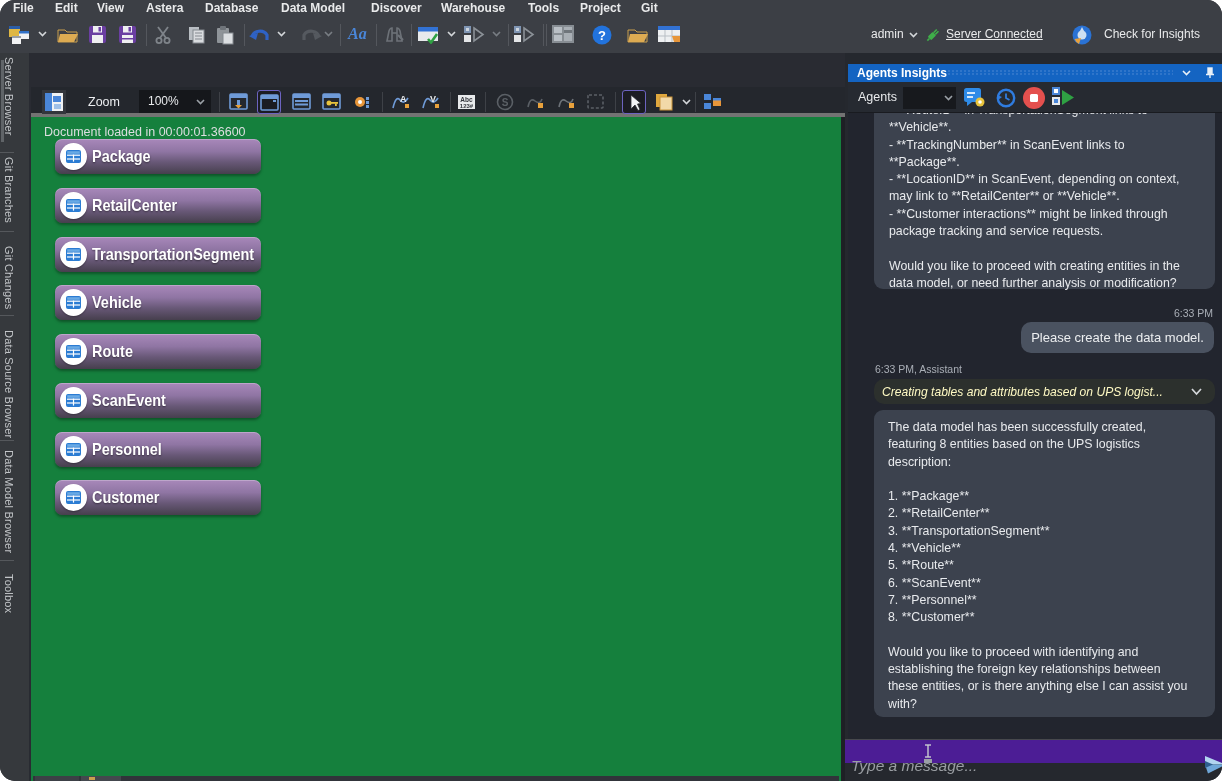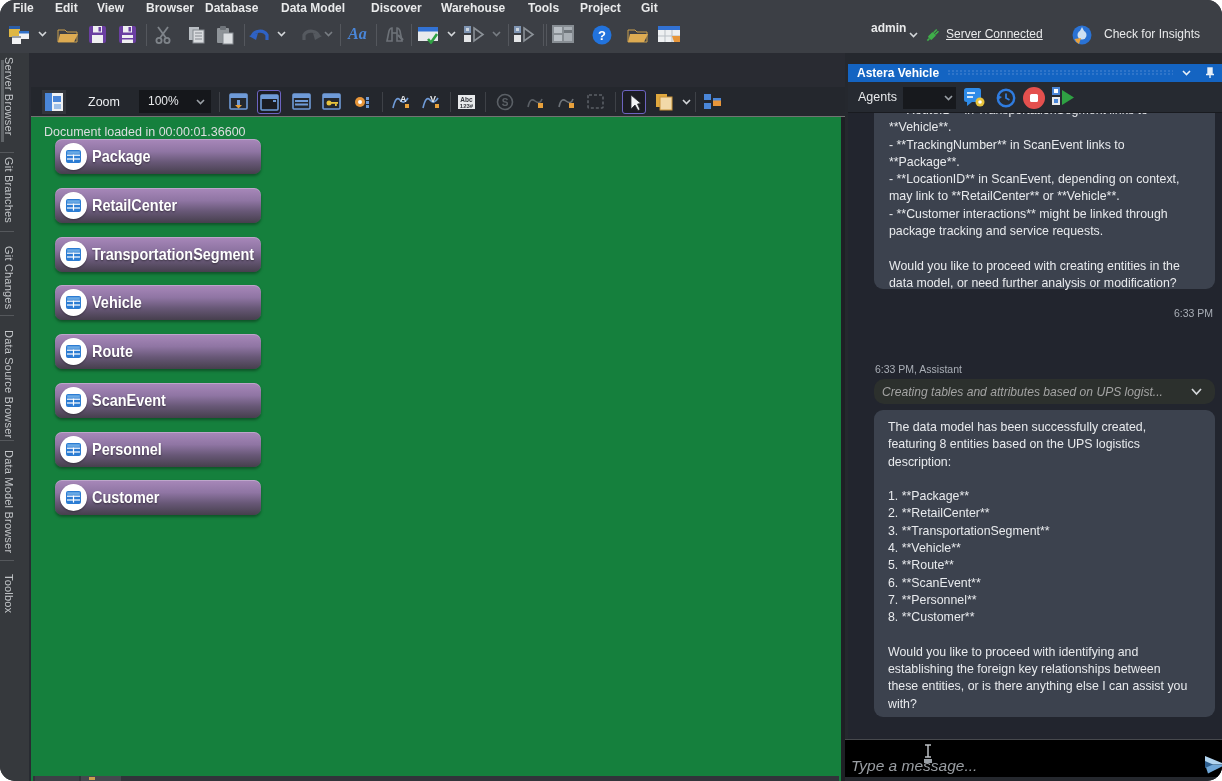--- a/index.html
+++ b/index.html
@@ -13,21 +13,21 @@
   .vlabel{position:absolute;left:3px;writing-mode:vertical-rl;text-orientation:sideways;
           color:#c2c5c8;font-size:11px;letter-spacing:0.2px;white-space:nowrap;}
   .vsep{position:absolute;left:0;width:14px;height:1px;background:#55585c;}
   #vthumb{position:absolute;left:1px;top:7px;width:3px;height:82px;background:#606468;}
   
   #tabrow{position:absolute;left:29px;top:53px;width:816px;height:34px;background:#25282e;}
   .tab{position:absolute;top:0;height:34px;line-height:34px;color:#cfd2d5;font-size:12.5px;}
   #activetab{position:absolute;left:212px;top:9px;width:128px;height:25px;background:#40444b;color:#fff;
              font-size:12.5px;line-height:25px;padding-left:9px;}
   
-  #zoomrow{position:absolute;left:31px;top:87px;width:814px;height:30px;background:#24272d;border-bottom:1px solid #737373;}
+  #zoomrow{position:absolute;left:31px;top:87px;width:814px;height:30px;background:#24272d;border-bottom:4px solid #737373;}
   .zi{position:absolute;top:3px;width:24px;height:24px;border-radius:3px;}
   .zi svg{position:absolute;left:2px;top:2px;}
   .zi.sel{background:#1b1c23;border:1px solid #6c63c0;}
   .zsep{position:absolute;top:5px;width:1px;height:20px;background:#3e4147;}
   
   #canvas{position:absolute;left:31px;top:117px;width:810px;height:664px;background:#15803d;}
   #canvas-border{position:absolute;left:841px;top:117px;width:4px;height:664px;background:#1e2025;}
   #docmsg{position:absolute;left:13px;top:8px;color:#dcdee0;font-size:12.5px;}
   .ent{position:absolute;left:24px;width:206px;height:35px;border-radius:7px;
        background:linear-gradient(180deg,#a888ba 0%,#8f75a3 36%,#685877 66%,#463f4d 100%);
@@ -47,32 +47,32 @@
   #agents{position:absolute;left:3px;top:29px;width:374px;height:31px;background:#262a31;border-bottom:1px solid #191b20;}
   #agents .t{position:absolute;left:10px;top:0;line-height:31px;color:#e8eaec;font-size:12.5px;}
   #agdrop{position:absolute;left:55px;top:5px;width:53px;height:22px;background:#17191d;}
   #chat{position:absolute;left:3px;top:60px;width:374px;height:626px;background:#22252e;overflow:hidden;}
   .bub{position:absolute;background:#3c424e;border-radius:9px;color:#e8eaed;}
   .bub .in{transform:scaleX(0.95);transform-origin:0 0;white-space:nowrap;font-size:13px;line-height:17.3px;}
   .time{position:absolute;color:#a9aeb6;font-size:10.5px;}
   #userbub{position:absolute;left:173px;top:209px;width:193px;height:31px;background:#4a5260;border-radius:10px;
            color:#eceef0;font-size:13px;line-height:31px;text-align:center;}
   #collap{position:absolute;left:26px;top:266px;width:341px;height:25px;background:#2c302d;border-radius:10px;
-          color:#a3a3a3;font-size:13px;font-style:italic;line-height:25px;}
-  #inputrow{position:absolute;left:0px;top:686px;width:377px;height:38px;background:#000000;border-top:1px solid #47494d;text-align:center;}
+          color:#fef9c3;font-size:13px;font-style:italic;line-height:25px;}
+  #inputrow{position:absolute;left:0px;top:686px;width:377px;height:24px;background:#4c1d95;border-top:1px solid #47494d;text-align:center;}
   #typemsg{position:absolute;left:6px;top:17px;color:#9a9ea3;font-size:15.5px;font-style:italic;}
 </style></head>
 <body>
 <div id="app">
 
   <div id="topbars">
     <span class="menu" style="left:13px">File</span>
     <span class="menu" style="left:55px">Edit</span>
     <span class="menu" style="left:97px">View</span>
-    <span class="menu" style="left:146px">Browser</span>
+    <span class="menu" style="left:146px">Astera</span>
     <span class="menu" style="left:205px">Database</span>
     <span class="menu" style="left:281px">Data Model</span>
     <span class="menu" style="left:371px">Discover</span>
     <span class="menu" style="left:441px">Warehouse</span>
     <span class="menu" style="left:528px">Tools</span>
     <span class="menu" style="left:580px">Project</span>
     <span class="menu" style="left:641px">Git</span>
     <div id="ticons">
         <div style="position:absolute;left:9px;top:25px;width:22px;height:20px">
           <svg width="22" height="20" style="display:block">
@@ -252,21 +252,21 @@
         </div>
         <div style="position:absolute;left:1072px;top:25px;width:21px;height:20px">
           <svg width="21" height="20" style="display:block">
             <circle cx="10" cy="10" r="9.5" fill="#2a72d4"></circle>
             <circle cx="10" cy="10" r="4.5" fill="#cfe0f2"></circle>
             <path d="M2.5,14 A9.5,9.5 0 0 0 7,19 L9,13 Z" fill="#e8a13c"></path>
             <path d="M10,2 L12,6 L8,6 Z" fill="#cfe0f2"></path>
           </svg>
         </div>
       </div>
-    <span class="menu" style="left:871px;top:21px;font-weight:700;">admin</span>
+    <span class="menu" style="left:871px;top:27px;font-weight:400;">admin</span>
     <span class="menu" style="left:946px;top:27px;font-weight:400;text-decoration:underline;">Server Connected</span>
     <span class="menu" style="left:1104px;top:27px;font-weight:400;">Check for Insights</span>
   </div>
 
   <div id="strip">
     <div id="vthumb"></div>
     <span class="vlabel" style="top:4px">Server Browser</span>
     <div class="vsep" style="top:99px"></div>
     <span class="vlabel" style="top:104px">Git Branches</span>
     <div class="vsep" style="top:178px"></div>
@@ -514,21 +514,21 @@
     <div id="hscroll">
         <div style="position:absolute;left:2px;top:0;width:44px;height:5px;background:#3c4046"></div>
         <div style="position:absolute;left:48px;top:0;width:40px;height:5px;background:#44484e"></div>
         <div style="position:absolute;left:56px;top:1px;width:6px;height:3px;background:#c9a04e"></div>
       </div>
   </div>
   <div id="canvas-border"></div>
 
   <div id="panel">
     <div id="bluehdr">
-        <span class="t">Astera Vehicle</span>
+        <span class="t">Agents Insights</span>
         <div id="dots"></div>
         <svg style="position:absolute;left:334px;top:6px" width="9" height="6">
           <path d="M1,1 L4.5,4.5 L8,1" stroke="#e8f0f8" stroke-width="1.6" fill="none"></path>
         </svg>
         <svg style="position:absolute;left:357px;top:3px" width="10" height="12">
           <g stroke="#e8f0f8" stroke-width="1.4" fill="none">
             <rect x="3" y="1" width="4" height="6" fill="#e8f0f8"></rect>
             <line x1="1" y1="7.5" x2="9" y2="7.5"></line>
             <line x1="5" y1="8" x2="5" y2="11"></line>
           </g>
@@ -577,20 +577,21 @@
           <div>- **LocationID** in ScanEvent, depending on context,</div>
           <div>may link to **RetailCenter** or **Vehicle**.</div>
           <div>- **Customer interactions** might be linked through</div>
           <div>package tracking and service requests.</div>
           <div>&nbsp;</div>
           <div>Would you like to proceed with creating entities in the</div>
           <div>data model, or need further analysis or modification?</div>
         </div>
       </div>
       <div class="time" style="right:9px;top:194px;">6:33 PM</div>
+      <div id="userbub">Please create the data model.</div>
       <div class="time" style="left:27px;top:250px;">6:33 PM, Assistant</div>
       <div id="collap"><span style="margin-left:8px;display:inline-block;transform:scaleX(0.93);transform-origin:0 50%">Creating tables and attributes based on UPS logist...</span><svg style="position:absolute;right:13px;top:9px" width="11" height="8">
             <path d="M1,1 L5.5,6 L10,1" stroke="#d4d7da" stroke-width="1.7" fill="none"></path>
           </svg></div>
       <div class="bub" id="bub2" style="left:26px;top:297px;width:341px;height:307px;padding:8px 0 0 14px;">
         <div class="in">
           <div>The data model has been successfully created,</div>
           <div>featuring 8 entities based on the UPS logistics</div>
           <div>description:</div>
           <div>&nbsp;</div>

